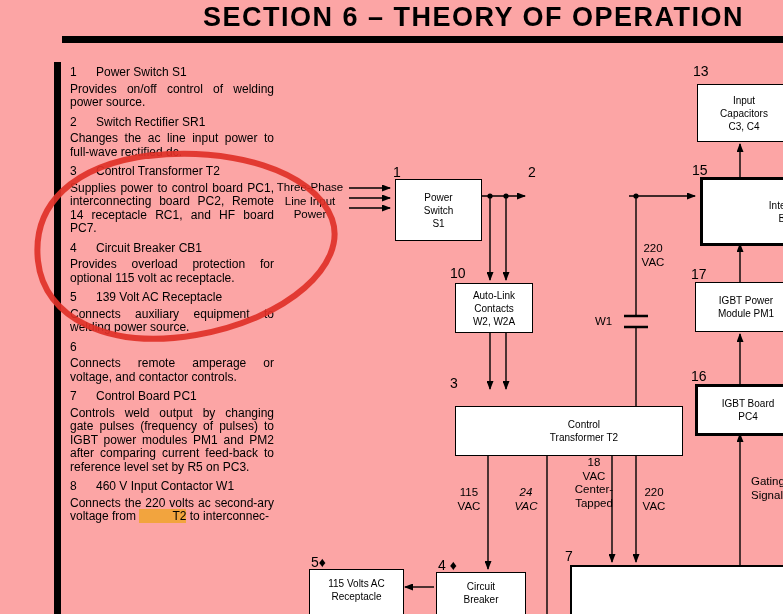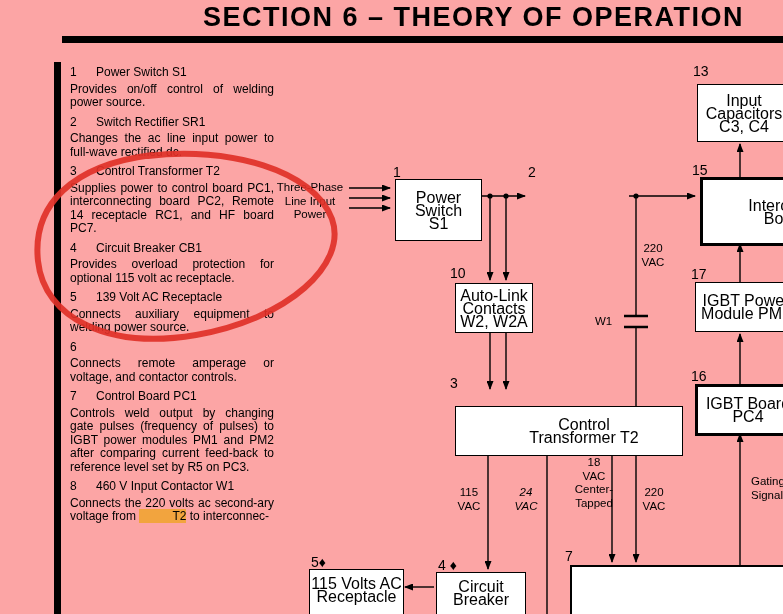--- a/index.html
+++ b/index.html
@@ -13,21 +13,21 @@
   .legend{position:absolute;left:70px;top:60px;width:204px;font-size:12px;
           line-height:13.5px;z-index:2;}
   .item-head{display:flex;margin:6px 0 3px;}
   .item-head .num{width:26px;flex:none;}
   .desc{margin:0 0 6px;text-align:justify;}
   .hl{background:#f2a43e;padding-left:33px;}
 
   .connectors{position:absolute;left:0;top:0;z-index:1;}
   .dbox{position:absolute;background:#fff;border:1.5px solid #000;z-index:2;
         display:flex;align-items:center;justify-content:center;}
-  .dbox .lbl{font-size:16px;line-height:13px;text-align:center;white-space:pre-line;}
+  .dbox .lbl{font-size:10px;line-height:13px;text-align:center;white-space:pre-line;}
   .dbox.bold{border-width:3px;}
   .dbox.b7{border-width:2px;}
   .dbox.top{align-items:flex-start;padding-top:7px;}
   .bnum{position:absolute;font-size:14px;z-index:3;white-space:nowrap;}
   .ann{position:absolute;font-size:11.5px;line-height:13.5px;text-align:center;
        white-space:pre-line;z-index:2;}
   .ann.left{text-align:left;}
   .redsvg{position:absolute;left:0;top:0;z-index:6;pointer-events:none;}
 </style>
 </head>

